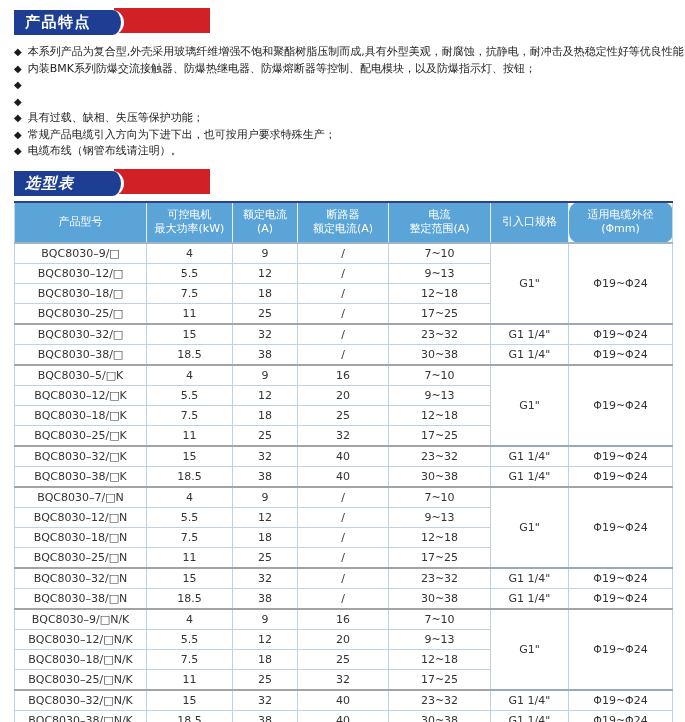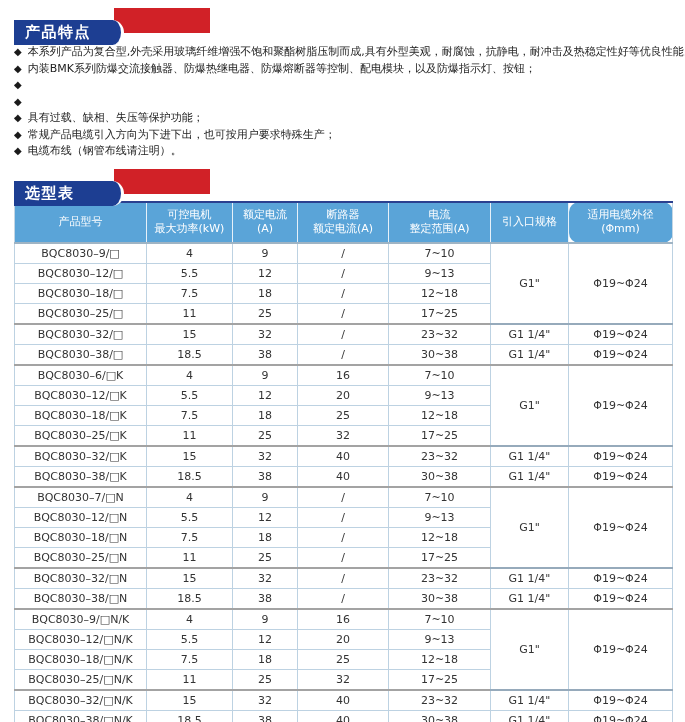--- a/index.html
+++ b/index.html
@@ -5,31 +5,31 @@
   html,body{margin:0;padding:0;background:#ffffff;}
   .page{
     position:relative;width:685px;height:722px;background:#ffffff;
     font-family:"DejaVu Sans","Liberation Sans",sans-serif;color:#2b2b2b;
     overflow:hidden;
   }
   
   .banner{position:relative;height:25px;width:196px;margin-left:14px;}
   .banner-red{position:absolute;left:100px;top:0;width:96px;height:25px;background:#d12127;}
   .banner-blue{
-    position:absolute;left:0;top:12px;width:110px;height:25px;background:#1d3e92;
+    position:absolute;left:0;top:2px;width:110px;height:25px;background:#1d3e92;
     border-right:3px solid #ffffff;box-sizing:border-box;
     border-top-right-radius:12px 13px;border-bottom-right-radius:12px 13px;
     z-index:1;display:flex;align-items:center;
   }
   .banner-title{
     color:#ffffff;font-size:15px;font-weight:bold;letter-spacing:1.5px;
     padding-left:11px;white-space:nowrap;
   }
   .banner-first{margin-top:8px;}
-  .banner-second{margin-top:9px;}
+  .banner-second{margin-top:9px;font-style:italic;}
   
   .features{margin:11px 8px 0 14px;}
   .feature-item{
     display:flex;align-items:flex-start;font-size:11px;line-height:16.5px;
     color:#222222;white-space:nowrap;
   }
   .bullet{flex:0 0 auto;margin-right:6px;font-size:10px;color:#1a1a1a;line-height:16.5px;}
   
   .sel-table{
     margin:7px 0 0 14px;border-collapse:collapse;table-layout:fixed;width:658px;
@@ -175,21 +175,21 @@
         <td>BQC8030–38/□</td>
         <td>18.5</td>
         <td>38</td>
         <td>/</td>
         <td>30~38</td>
         <td>G1 1/4"</td>
         <td>Φ19~Φ24</td>
       </tr>
 
       <tr>
-        <td>BQC8030–6/□K</td>
+        <td>BQC8030–5/□K</td>
         <td>4</td>
         <td>9</td>
         <td>16</td>
         <td>7~10</td>
         <td class="mb" rowspan="4">G1"</td>
         <td class="mb" rowspan="4">Φ19~Φ24</td>
       </tr>
       <tr>
         <td>BQC8030–12/□K</td>
         <td>5.5</td>

